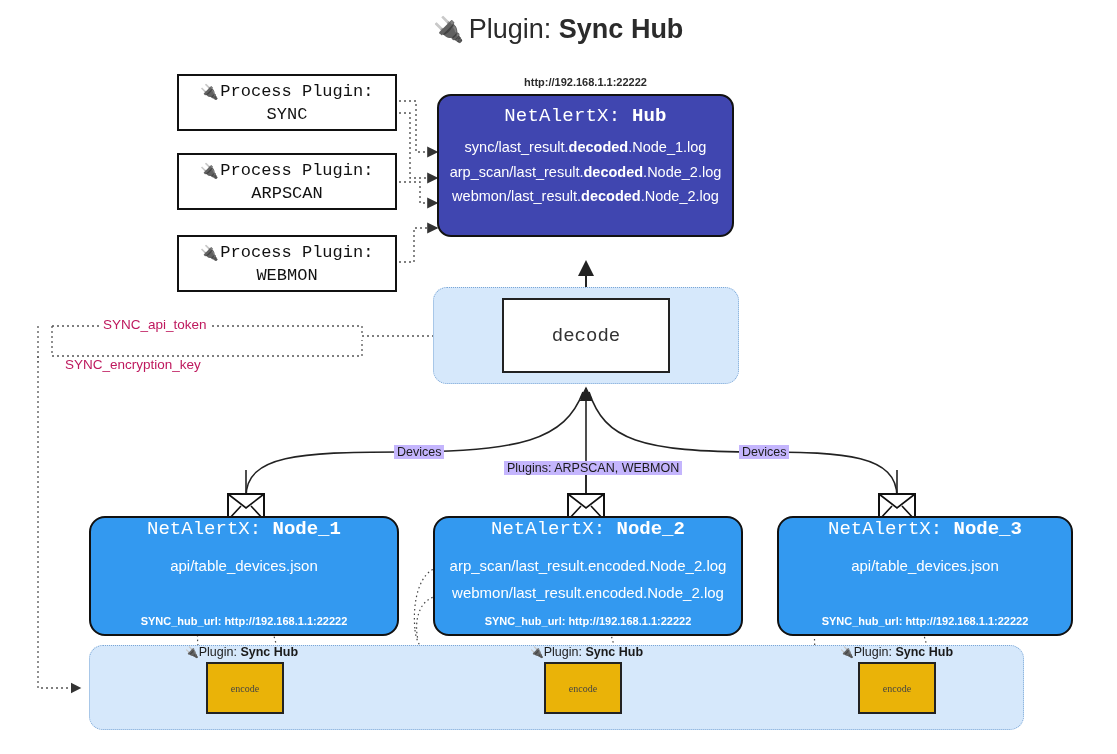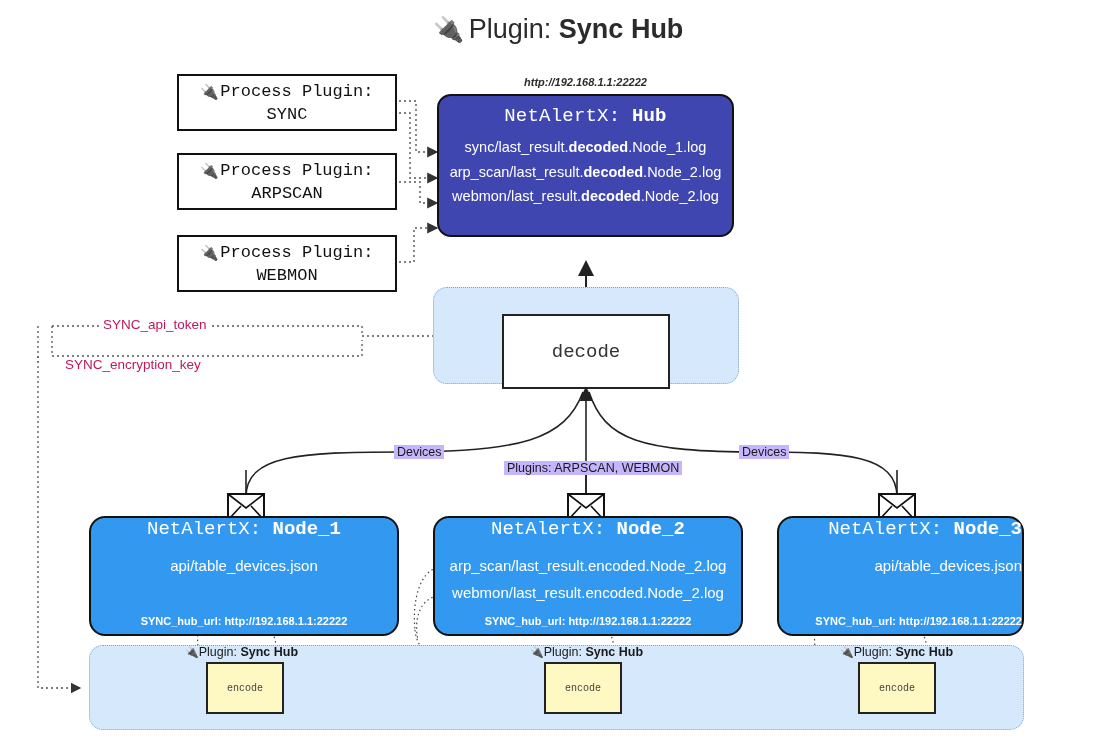--- a/index.html
+++ b/index.html
@@ -39,56 +39,56 @@
     color:#ffffff;display:flex;flex-direction:column;align-items:center;
     padding-top:9px;box-sizing:border-box;
   }
   #hub .htitle{
     font-family:"Liberation Mono","DejaVu Sans Mono",monospace;
     font-size:19px;margin-bottom:8px;letter-spacing:.2px;
   }
   #hub .htitle b{font-weight:bold;}
   #hub .hline{font-size:14.5px;line-height:24.5px;white-space:nowrap;}
   #hub .hline b{font-weight:bold;}
-  #huburl{left:437px;top:76px;width:297px;text-align:center;font-size:11px;font-weight:bold;color:#2b2b2b;font-style:italic;}
+  #huburl{left:437px;top:76px;width:297px;text-align:center;font-size:11px;font-weight:bold;color:#2b2b2b;}
 
   
   .lightbox{background:#d6e8fb;border:1.5px dotted #7aa6d6;border-radius:14px;}
   #decodewrap{left:433px;top:287px;width:306px;height:97px;}
   #decode{
     left:502px;top:298px;width:168px;height:75px;background:#fff;border:2px solid #222;
     display:flex;align-items:center;justify-content:center;
-    font-family:"Liberation Mono","DejaVu Sans Mono",monospace;font-size:19px;color:#333;margin-top:16px;
+    font-family:"Liberation Mono","DejaVu Sans Mono",monospace;font-size:19px;color:#333;
   }
   #encodeband{left:89px;top:645px;width:935px;height:85px;}
 
   .encbox{
-    width:78px;height:52px;background:#fef9c3;border:2px solid #222;
+    width:78px;height:52px;background:#eab308;border:2px solid #222;
     display:flex;align-items:center;justify-content:center;
-    font-family:Liberation Mono, monospace;font-size:10px;color:#444;
+    font-family:Liberation Serif, serif;font-size:10px;color:#444;
   }
   .enclabel{font-size:12.5px;color:#1a1a1a;white-space:nowrap;}
   .enclabel b{font-weight:bold;}
   .enclabel .plug{font-size:11px;}
 
   
   .nodebox{
     background:#3399f0;border:2px solid #111;border-radius:16px;color:#fff;
     display:flex;flex-direction:column;align-items:center;box-sizing:border-box;
   }
   .nodebox .ntitle{
     font-family:"Liberation Mono","DejaVu Sans Mono",monospace;font-size:19px;margin-bottom:12px;
   }
   .nodebox .ntitle b{font-weight:bold;}
   .nodebox .nline{font-size:15px;line-height:27px;white-space:nowrap;}
   .nodebox .nurl{font-size:11px;font-weight:bold;margin-top:auto;margin-bottom:7px;white-space:nowrap;}
 
   #node1{left:89px;top:516px;width:310px;height:120px;}
   #node2{left:433px;top:516px;width:310px;height:120px;}
-  #node3{left:777px;top:516px;width:247px;height:120px;align-items:flex-end;}
+  #node3{left:777px;top:516px;width:296px;height:120px;}
 
   
   .elabel{font-size:12.5px;color:#1a1a1a;background:#c4b5fd;white-space:nowrap;padding:0 3px;}
   .tokenlabel{font-size:13.5px;color:#be185d;background:#fff;white-space:nowrap;padding:0 3px;}
 </style>
 </head>
 <body>
 
 <div class="stage">
 

